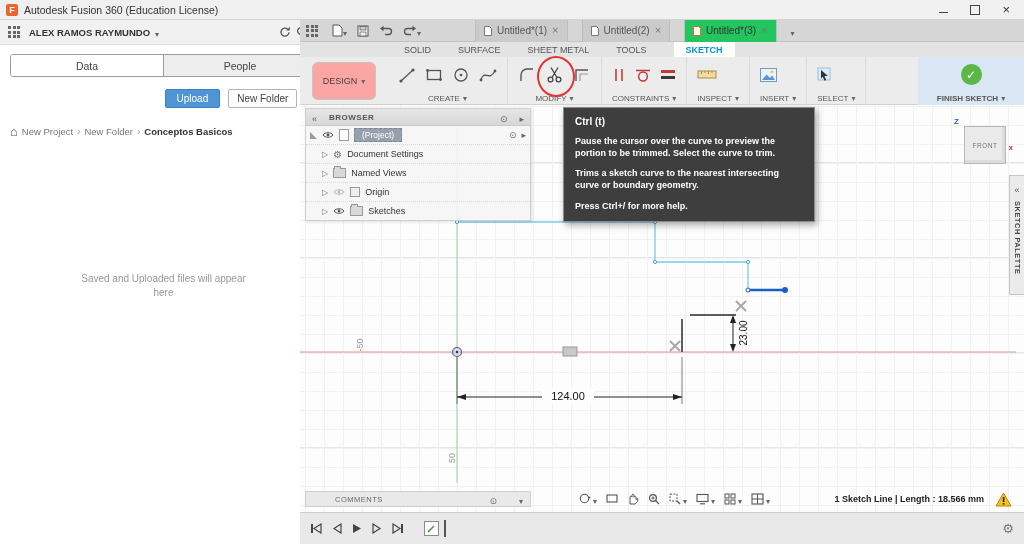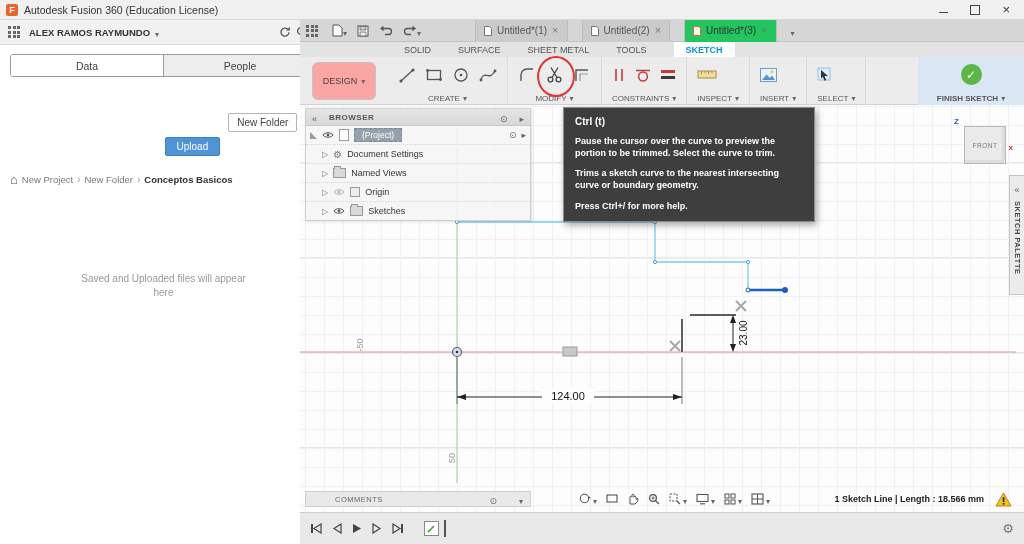--- a/index.html
+++ b/index.html
@@ -32,21 +32,21 @@
   .data-panel{position:absolute;left:0;top:20px;width:328px;height:524px;background:#fff;border-right:1px solid #bcbcbc;box-sizing:border-box;}
   .account-row{height:24px;background:#f1f1f1;border-bottom:1px solid #ddd;display:flex;align-items:center;padding:0 8px;gap:5px;}
   .apps-dots{display:grid;grid-template-columns:repeat(3,3px);grid-gap:1.5px;margin-right:4px;}
   .apps-dots i{width:3px;height:3px;background:#666;display:block;}
   .account-name{font-size:9.5px;font-weight:bold;color:#333;}
   .account-spacer{flex:1;}
   .panel-tabs{display:flex;margin:9px 10px 0 10px;height:21px;border:1px solid #9c9c9c;border-radius:3px;overflow:hidden;}
   .panel-tab{flex:1;display:flex;align-items:center;justify-content:center;font-size:10.5px;color:#444;background:#ededed;}
   .panel-tab.active{background:#fff;border-right:1px solid #9c9c9c;}
   .panel-actions{display:flex;justify-content:flex-end;align-items:center;gap:8px;margin:12px 10px 0 0;}
-  .btn-upload{background:#4f94d4;color:#fff;font-size:10px;padding:3px 11px;border-radius:2px;border:1px solid #3e7fbd;margin-top:48px;}
+  .btn-upload{background:#4f94d4;color:#fff;font-size:10px;padding:3px 11px;border-radius:2px;border:1px solid #3e7fbd;}
   .btn-newfolder{background:#fdfdfd;color:#444;font-size:10px;padding:3px 8px;border-radius:2px;border:1px solid #b3b3b3;}
   .breadcrumb{display:flex;align-items:center;gap:4px;margin:16px 10px 0 10px;font-size:9.5px;color:#777;}
   .breadcrumb .last{font-weight:bold;color:#333;}
   .empty-state{position:absolute;left:0;right:0;top:252px;text-align:center;}
   .empty-state span{display:inline-block;width:170px;font-size:10px;color:#999;line-height:1.4;}
 
   
   .workspace{position:absolute;left:300px;top:20px;width:724px;height:524px;}
   .doc-row{position:absolute;left:0;top:0;right:0;height:22px;background:#d6d6d6;border-bottom:1px solid #c2c2c2;display:flex;align-items:center;padding:0 6px;box-sizing:border-box;gap:10px;}
   .doc-left{display:flex;align-items:center;gap:10px;}

